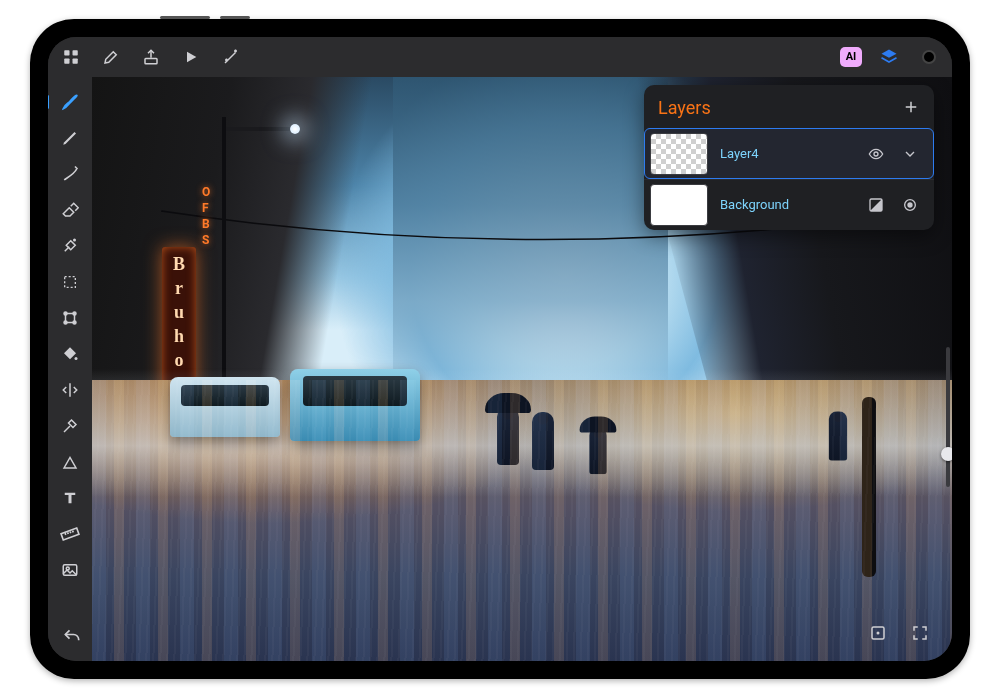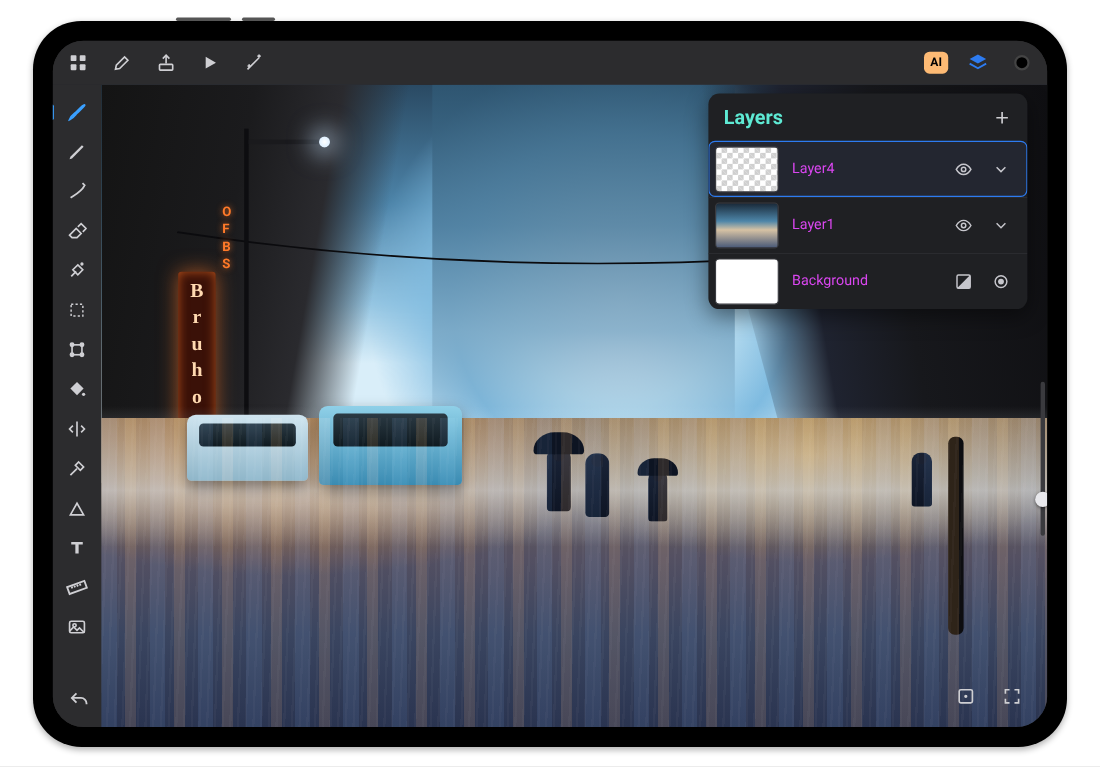--- a/index.html
+++ b/index.html
@@ -43,21 +43,21 @@
   }
   .topbar .spacer { flex: 1; }
   .tb-btn {
     width: 26px; height: 26px;
     display:flex; align-items:center; justify-content:center;
     color:#cfcfd3;
     cursor:pointer;
   }
   .ai-badge {
     width:22px; height:20px; border-radius:5px;
-    background:#fdba74; color:#000;
+    background:#f0abfc; color:#000;
     font-size:11px; font-weight:700;
     display:flex; align-items:center; justify-content:center;
   }
   .layers-badge { color:#2d7bf0; }
   .rec-dot { width:14px; height:14px; border-radius:50%; background:#000; border:2px solid #444; }
 
   .workarea {
     flex:1; display:flex; position:relative;
   }
   .sidebar {
@@ -180,21 +180,21 @@
   
   .layers-panel {
     position:absolute; top:8px; right:18px; width:290px;
     background:#1f2023; border-radius:10px; overflow:hidden;
     box-shadow:0 6px 20px rgba(0,0,0,.45);
   }
   .lp-head {
     display:flex; align-items:center; justify-content:space-between;
     padding:12px 14px 10px;
   }
-  .lp-title { color:#5eead4; font-size:18px; font-weight:700; }
+  .lp-title { color:#f97316; font-size:18px; font-weight:400; }
   .lp-add { color:#cfcfd3; cursor:pointer; font-size:20px; }
   .lp-row {
     display:flex; align-items:center; gap:12px;
     padding:4px 10px 4px 6px;
     border-top:1px solid #2a2b2f;
   }
   .lp-row.sel { outline:1px solid #2d7bf0; outline-offset:-1px; border-radius:6px; background:#232630;}
   .thumb {
     width:58px; height:42px; border-radius:4px; flex-shrink:0;
     border:1px solid #3a3b40;
@@ -203,21 +203,21 @@
     background:
       linear-gradient(45deg,#cfcfcf 25%,transparent 25%,transparent 75%,#cfcfcf 75%),
       linear-gradient(45deg,#cfcfcf 25%,#fff 25%,#fff 75%,#cfcfcf 75%);
     background-size:10px 10px; background-position:0 0,5px 5px;
   }
   .thumb.white { background:#fff; }
   .thumb.art {
     background:
       linear-gradient(to bottom,#1a2a3a 0%, #4d85a8 40%, #d6c2a4 60%, #4a5a78 100%);
   }
-  .lp-name { color:#d946ef; font-size:13px; flex:1; }
+  .lp-name { color:#7dd3fc; font-size:13px; flex:1; }
   .lp-icn { color:#c6c6cc; width:22px; text-align:center; cursor:pointer; }
   .eye svg, .chev svg { width:16px; height:16px; }
 
   
   .corner-btns {
     position:absolute; right:18px; bottom:14px; display:flex; gap:14px;
   }
   .cbtn {
     width:28px; height:28px; color:#cfcfd3; display:flex; align-items:center; justify-content:center;
     cursor:pointer;
@@ -431,35 +431,20 @@
                   <circle cx="12" cy="12" r="3"></circle>
                 </svg>
               </div>
           <div class="lp-icn chev">
                 <svg viewBox="0 0 24 24" fill="none" stroke="currentColor" stroke-width="2">
                   <path d="M6 9l6 6 6-6"></path>
                 </svg>
               </div>
         </div>
         <div class="lp-row">
-          <div class="thumb art"></div>
-          <div class="lp-name">Layer1</div>
-          <div class="lp-icn eye">
-                <svg viewBox="0 0 24 24" fill="none" stroke="currentColor" stroke-width="2">
-                  <path d="M2 12s4-7 10-7 10 7 10 7-4 7-10 7S2 12 2 12z"></path>
-                  <circle cx="12" cy="12" r="3"></circle>
-                </svg>
-              </div>
-          <div class="lp-icn chev">
-                <svg viewBox="0 0 24 24" fill="none" stroke="currentColor" stroke-width="2">
-                  <path d="M6 9l6 6 6-6"></path>
-                </svg>
-              </div>
-        </div>
-        <div class="lp-row">
           <div class="thumb white"></div>
           <div class="lp-name">Background</div>
           <div class="lp-icn">
                 <svg width="16" height="16" viewBox="0 0 24 24">
                   <rect x="3" y="3" width="18" height="18" rx="2" fill="none" stroke="currentColor" stroke-width="2"></rect>
                   <path d="M3 21L21 3V21z" fill="currentColor"></path>
                 </svg>
               </div>
           <div class="lp-icn">
                 <svg width="16" height="16" viewBox="0 0 24 24">

